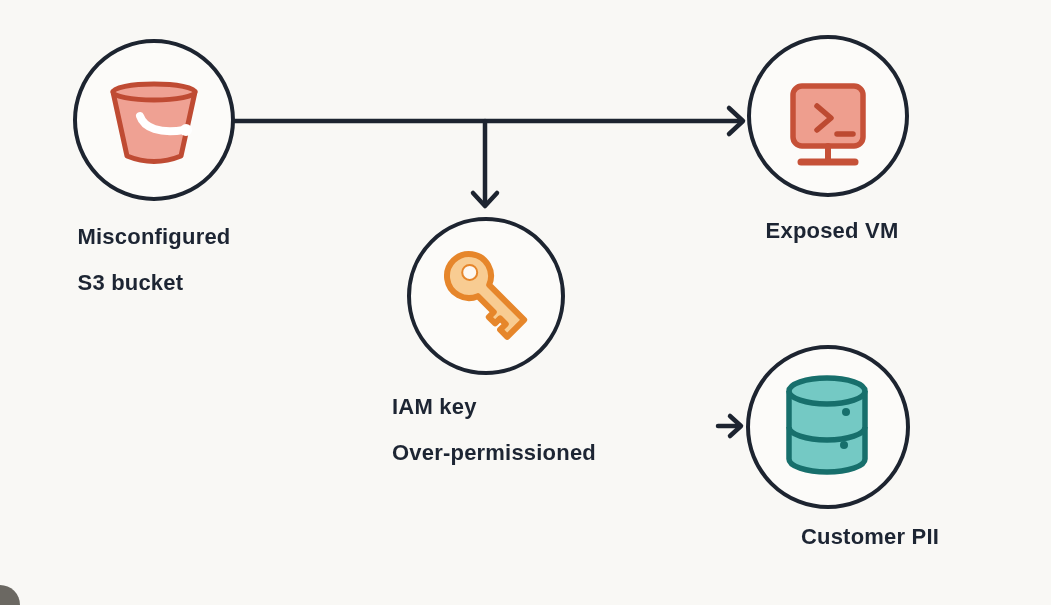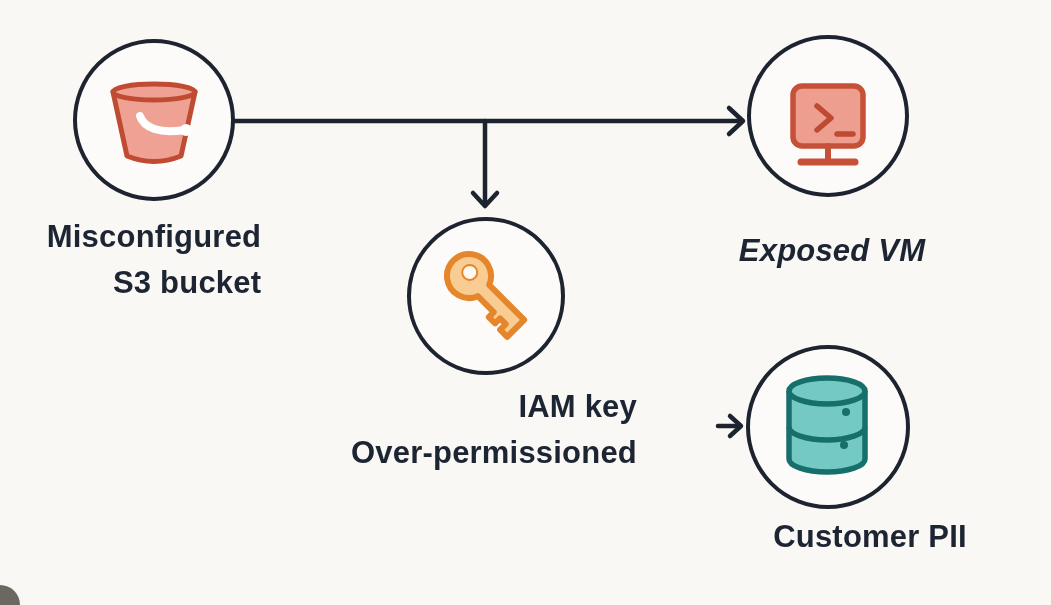--- a/index.html
+++ b/index.html
@@ -16,22 +16,22 @@
     overflow: hidden;
   }
   .diagram-svg {
     position: absolute;
     inset: 0;
     display: block;
   }
   .node-label {
     position: absolute;
     transform: translateX(-50%);
-    text-align: right;
-    font-size: 31px;
+    text-align: left;
+    font-size: 22px;
     font-weight: 600;
     letter-spacing: 0.2px;
     line-height: 46px;
     color: #1d2533;
     white-space: nowrap;
   }
   .corner-artifact {
     position: absolute;
     left: 0;
     bottom: 0;
@@ -102,21 +102,21 @@
         <circle cx="844" cy="445" r="4" fill="#176f6c"></circle>
       </g>
     </g>
   </svg>
 
   <div class="node-label" style="left:154px; top:214px;">
     <div>Misconfigured</div>
     <div>S3 bucket</div>
   </div>
 
-  <div class="node-label" style="left:832px; top:228px;font-style:italic;">
+  <div class="node-label" style="left:832px; top:208px;">
     <div>Exposed VM</div>
   </div>
 
   <div class="node-label" style="left:494px; top:384px;">
     <div>IAM key</div>
     <div>Over-permissioned</div>
   </div>
 
   <div class="node-label" style="left:822px; top:514px;margin-left:48px;">
     <div>Customer PII</div>

